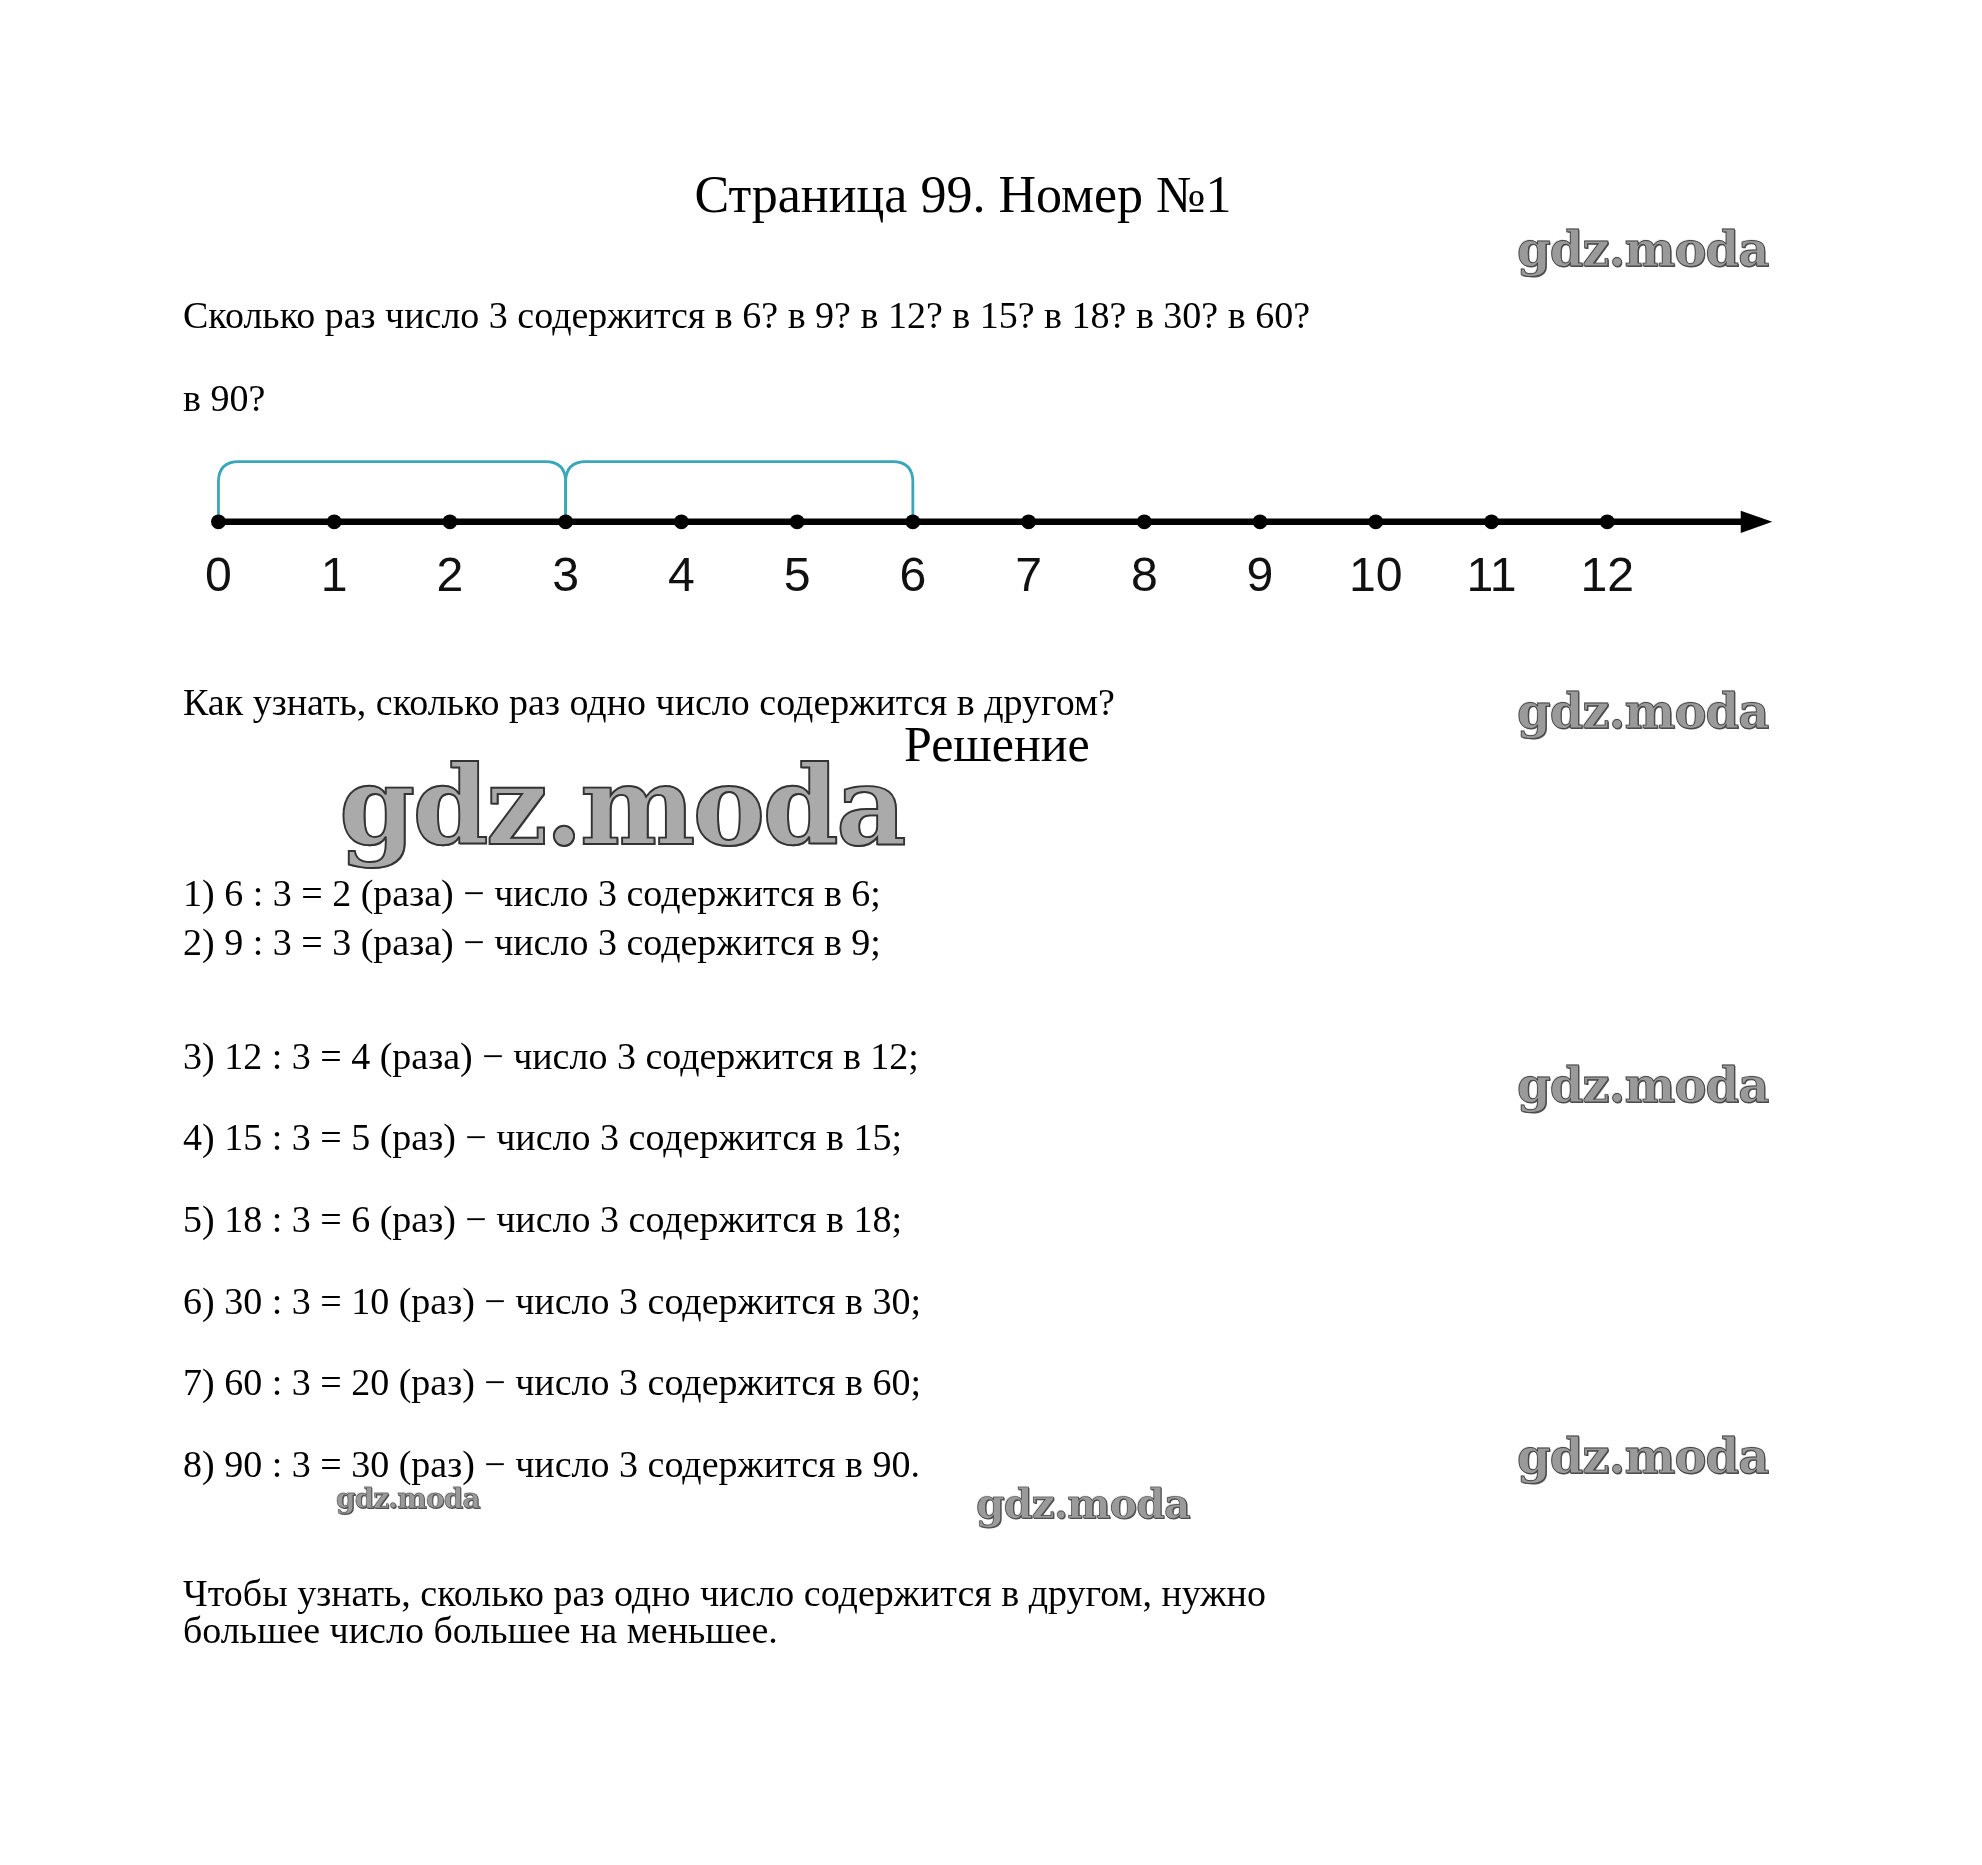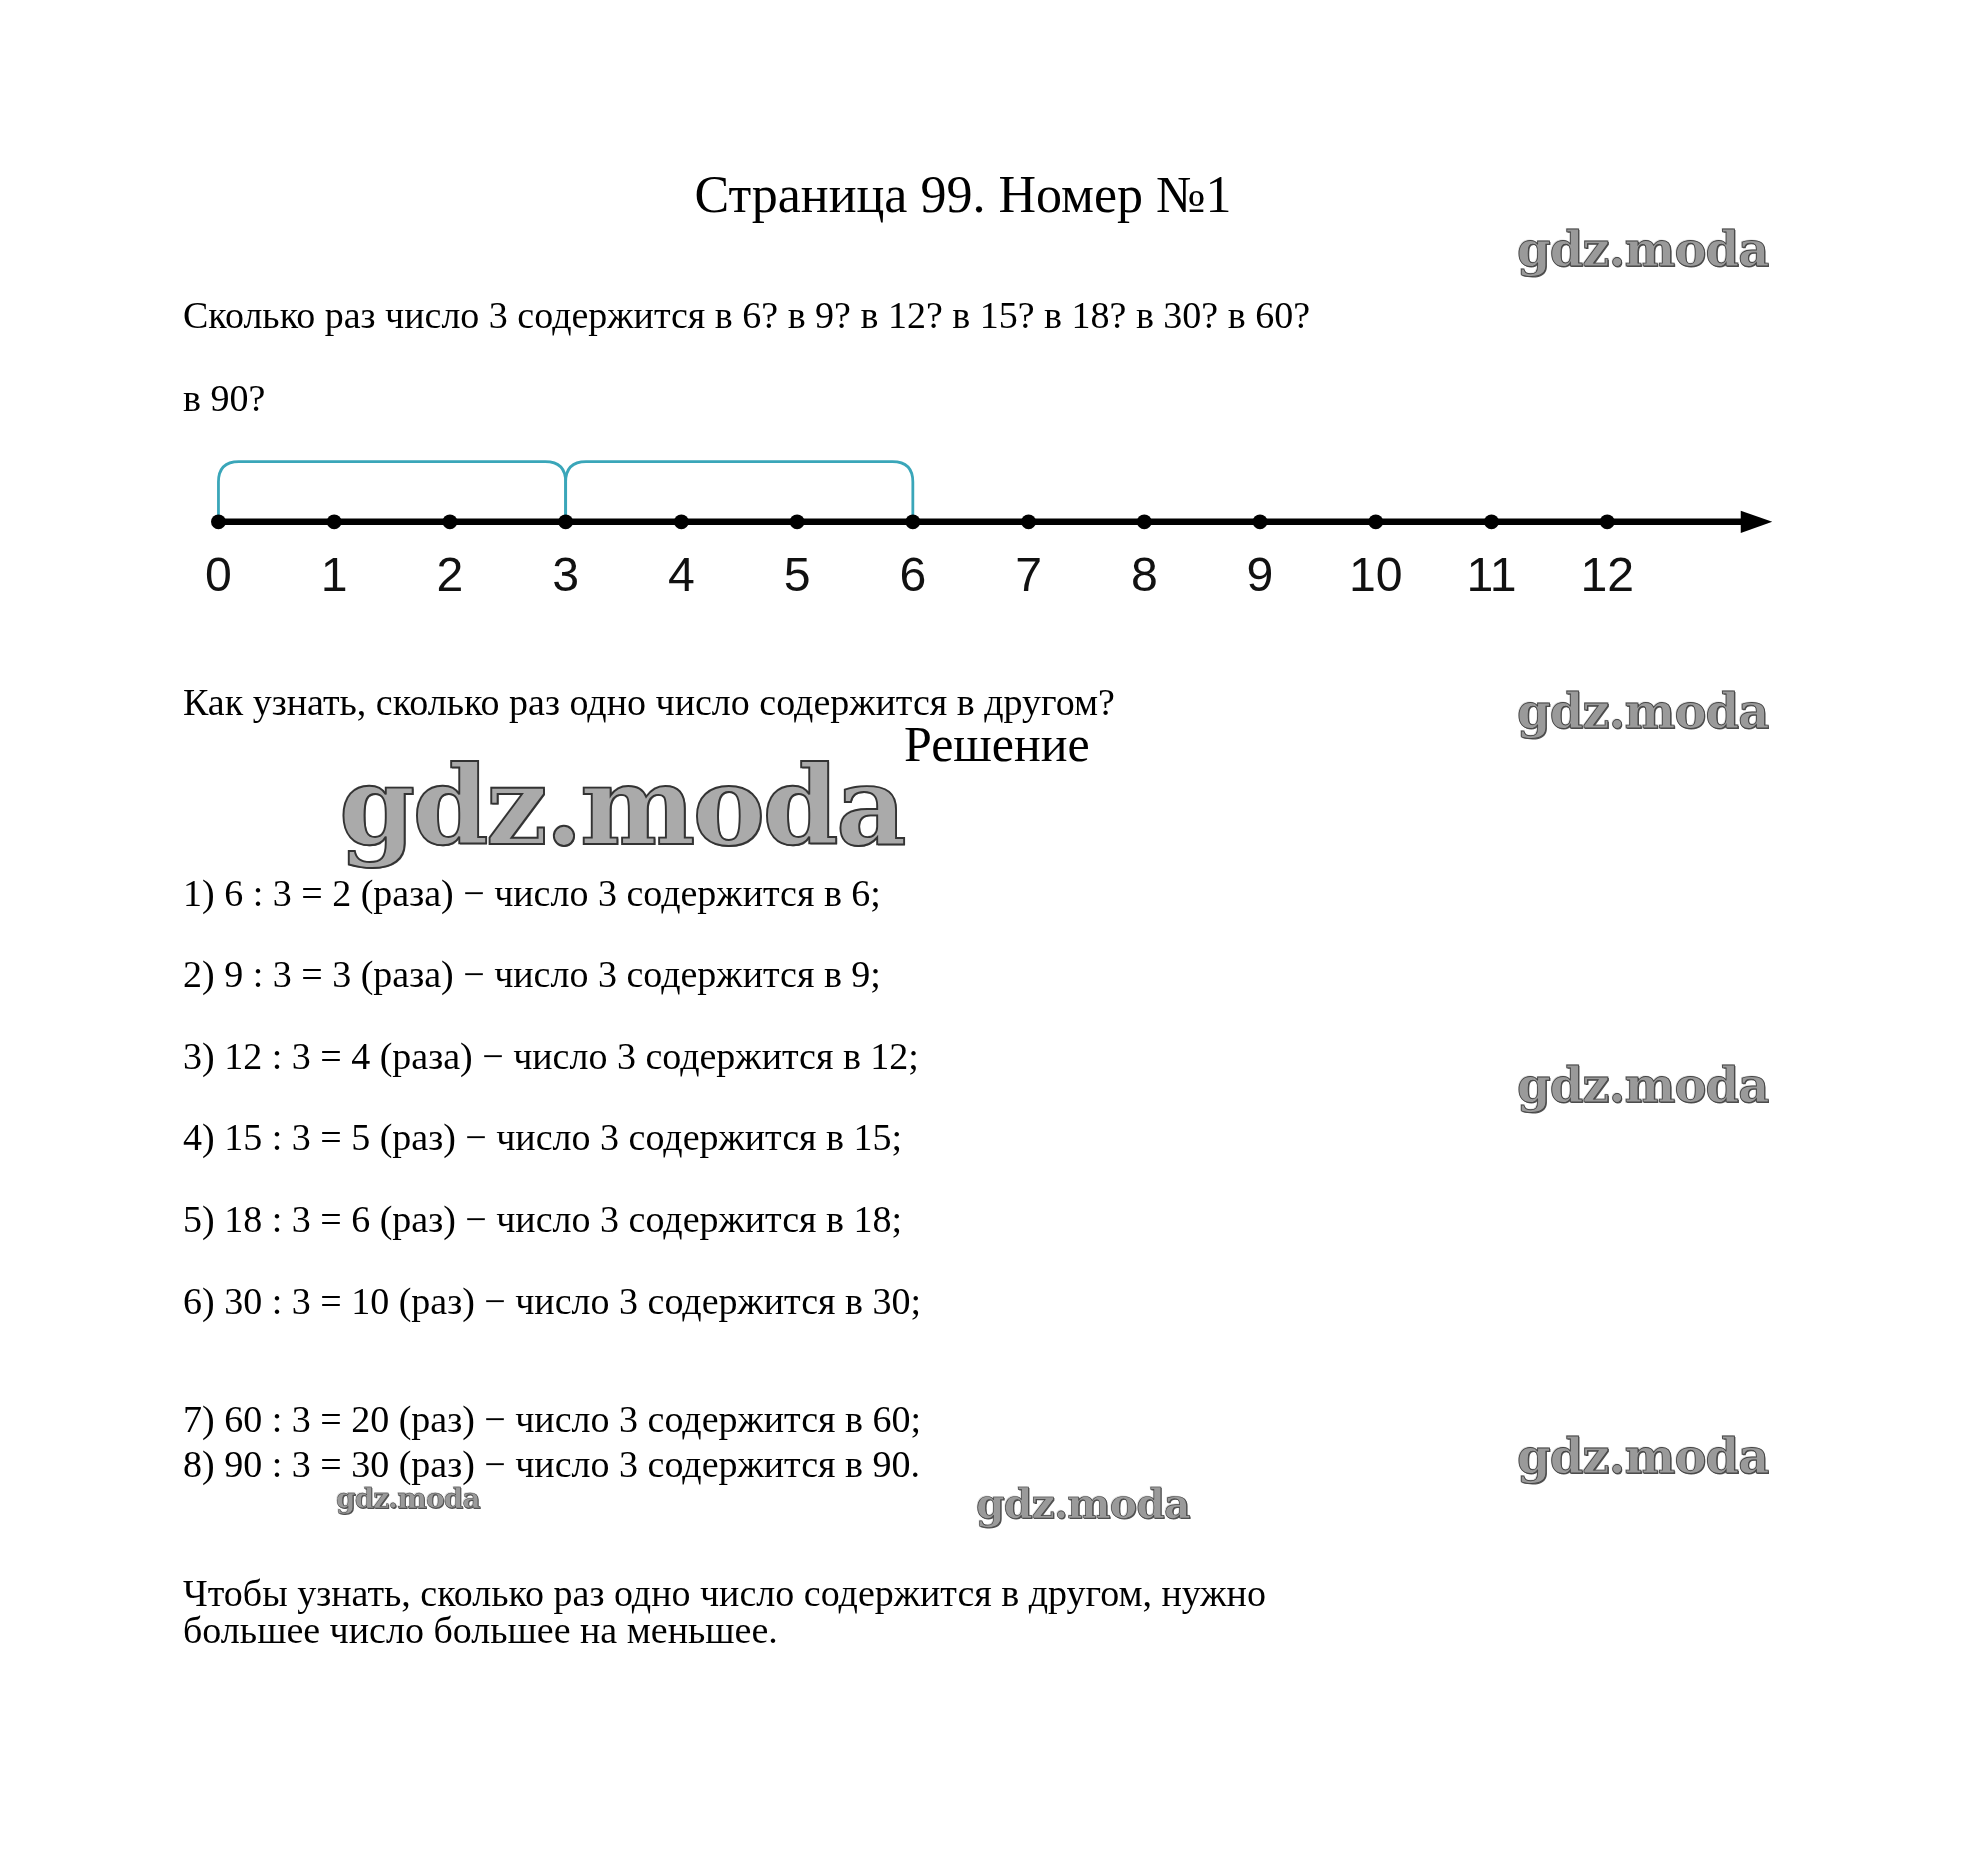--- a/index.html
+++ b/index.html
@@ -116,23 +116,23 @@
       <circle cx="1532.6" cy="85" r="8" fill="#000000"></circle>
       <text x="1532.6" y="160" text-anchor="middle" class="nl-label" fill="#111">12</text>
     </svg>
 </div>
 
 <div class="text-line" style="top:638px;margin-top:35px;">Как узнать, сколько раз одно число содержится в другом?</div>
 
 <div class="solution-heading">Решение</div>
 
 <div class="text-line" style="top:864px;">1) 6 : 3 = 2 (раза) − число 3 содержится в 6;</div>
-<div class="text-line" style="top:945px;">2) 9 : 3 = 3 (раза) − число 3 содержится в 9;</div>
+<div class="text-line" style="top:913px;">2) 9 : 3 = 3 (раза) − число 3 содержится в 9;</div>
 <div class="text-line" style="top:1027px;">3) 12 : 3 = 4 (раза) − число 3 содержится в 12;</div>
 <div class="text-line" style="top:1108px;">4) 15 : 3 = 5 (раз) − число 3 содержится в 15;</div>
 <div class="text-line" style="top:1190px;">5) 18 : 3 = 6 (раз) − число 3 содержится в 18;</div>
 <div class="text-line" style="top:1272px;">6) 30 : 3 = 10 (раз) − число 3 содержится в 30;</div>
-<div class="text-line" style="top:1353px;margin-top:37px;">7) 60 : 3 = 20 (раз) − число 3 содержится в 60;</div>
+<div class="text-line" style="top:1353px;">7) 60 : 3 = 20 (раз) − число 3 содержится в 60;</div>
 <div class="text-line" style="top:1435px;text-align:right;">8) 90 : 3 = 30 (раз) − число 3 содержится в 90.</div>
 
 <div class="text-line" style="top:1564px;">Чтобы узнать, сколько раз одно число содержится в другом, нужно</div>
 <div class="text-line" style="top:1601px;">большее число большее на меньшее.</div>
 
 
 </body></html>

